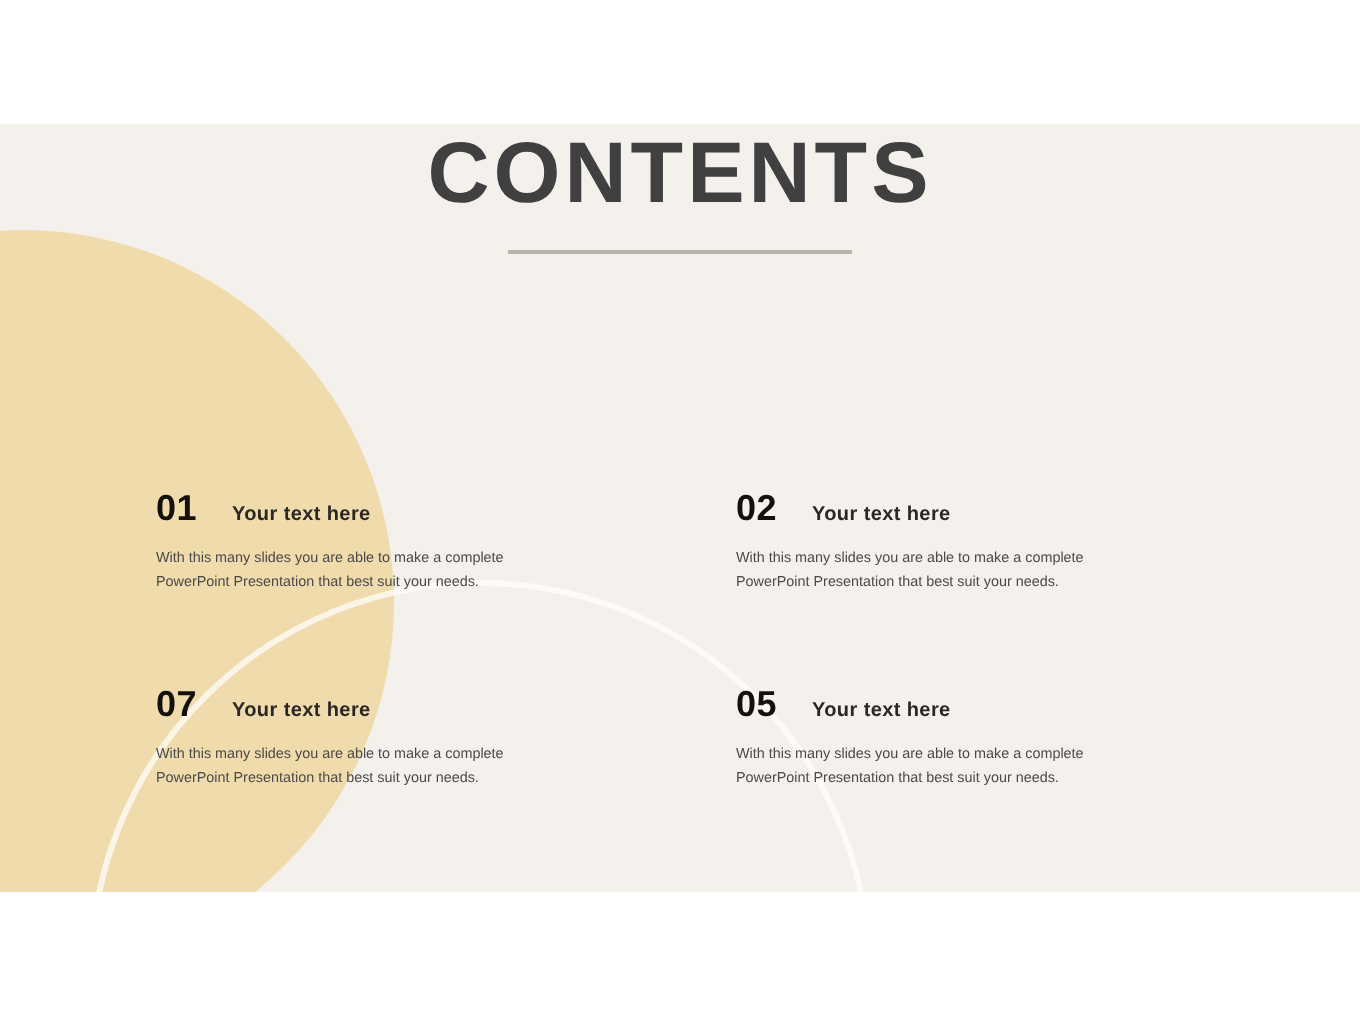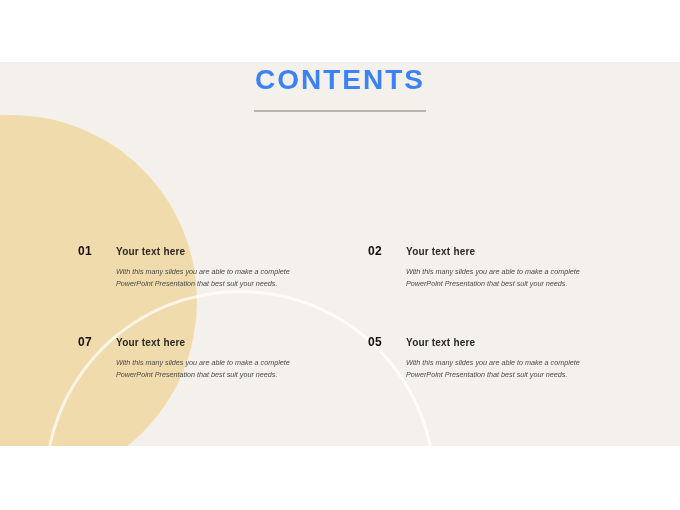--- a/index.html
+++ b/index.html
@@ -54,24 +54,24 @@
 
   
   .title-block {
     position: absolute;
     left: 0;
     top: 66px;
     width: 680px;
     text-align: center;
   }
   .page-title {
-    font-size: 28px;
+    font-size: 43px;
     font-weight: bold;
     letter-spacing: 2px;
-    color: #3b82f6;
+    color: #404040;
     line-height: 1;
     margin: 0;
     font-family: "Liberation Sans", sans-serif;
   }
   .title-rule {
     width: 172px;
     height: 2px;
     background: #b8b4ac;
     margin: 16px auto 0 auto;
   }
@@ -88,42 +88,40 @@
   }
   .item {
     position: relative;
     display: block;
   }
   .item-head {
     display: flex;
     align-items: baseline;
   }
   .item-num {
-    font-size: 12px;
+    font-size: 18px;
     font-weight: bold;
     color: #14100c;
     width: 38px;
     flex: none;
     letter-spacing: 0.3px;
     font-family: "Liberation Sans", sans-serif;
   }
   .item-title {
     font-size: 10px;
     font-weight: bold;
     color: #2a2724;
     letter-spacing: 0.2px;
   }
   .item-body {
     margin-top: 8px;
-    margin-left: 38px;
     font-size: 7.2px;
     line-height: 1.62;
     color: #4a4a48;
     max-width: 218px;
-    font-style: italic;
   }
   .item-body span {
     display: block;
   }
 </style>
 </head>
 <body>
 
 <div class="slide">
 

